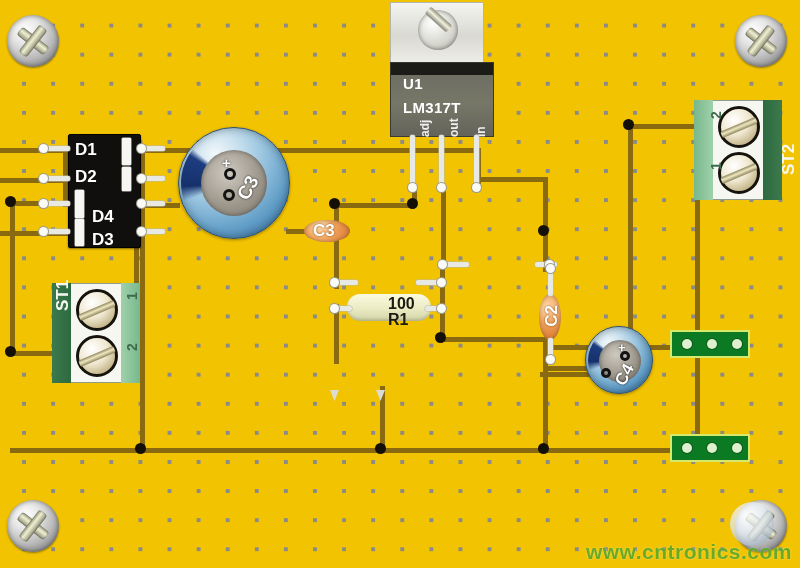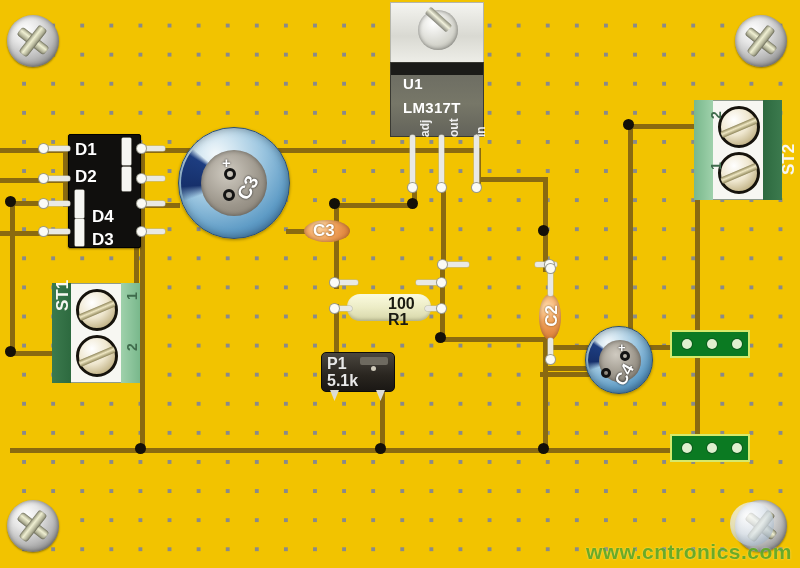--- a/index.html
+++ b/index.html
@@ -59,21 +59,21 @@
     position:absolute;left:27px;top:7px;width:40px;height:40px;border-radius:50%;
     background:radial-gradient(circle at 38% 32%, #ffffff,#d5d5cd 60%,#9e9e96);
     box-shadow:inset 0 0 4px rgba(0,0,0,.45);
   }
   #u1 .tabslot{
     position:absolute;left:33px;top:12px;width:29px;height:9px;
     background:linear-gradient(#8d8d7b,#f2f2dd 45%,#84847a);
     transform:rotate(42deg);border-radius:2px;transform-origin:50% 50%;
   }
   #u1 .body{
-    position:absolute;left:0;top:60px;width:94px;height:75px;
+    position:absolute;left:0;top:60px;width:104px;height:75px;
     background:linear-gradient(#1b1b18 0%,#1b1b18 16%,#6e6e63 17%,#777768 55%,#63635a 100%);
     border:1px solid #3a3a33;box-sizing:border-box;
   }
   #u1 .lbl{position:absolute;color:#ffffff;font-size:15px;font-weight:bold;letter-spacing:.3px;}
   #u1 .pinlbl{
     position:absolute;color:#efefef;font-size:12px;font-weight:bold;
     transform:rotate(-90deg);transform-origin:0 0;white-space:nowrap;
   }
 
   
@@ -327,28 +327,20 @@
   <div id="r1" style="left:347px;top:294px;"></div>
   <div id="r1v" style="left:388px;top:296px;">
     <span>100</span><br>
     <span>R1</span>
   </div>
   <div class="lead h" style="left:334px;top:306px;width:18px;"></div>
   <div class="lead h" style="left:425px;top:306px;width:17px;"></div>
   <div class="leadpad" style="left:330px;top:304px;"></div>
   <div class="leadpad" style="left:437px;top:304px;"></div>
 
-  <div id="p1" style="left:321px;top:352px;">
-    <div class="txt">
-      <span>P1</span><br>
-      <span>5.1k</span>
-    </div>
-    <div class="slot"></div>
-    <div class="dot"></div>
-  </div>
   <div class="potpin" style="left:330px;top:390px;"></div>
   <div class="potpin" style="left:376px;top:390px;"></div>
 
   <div class="lead h" style="left:441px;top:262px;width:28px;"></div>
   <div class="lead h" style="left:535px;top:262px;width:22px;"></div>
   <div class="leadpad" style="left:438px;top:260px;"></div>
   <div class="leadpad" style="left:545px;top:260px;"></div>
 
   <div class="ocap" style="left:539px;top:294px;width:22px;height:46px;">
     <span style="left:2px;top:12px;transform:rotate(-90deg);transform-origin:50% 50%;">C2</span>

